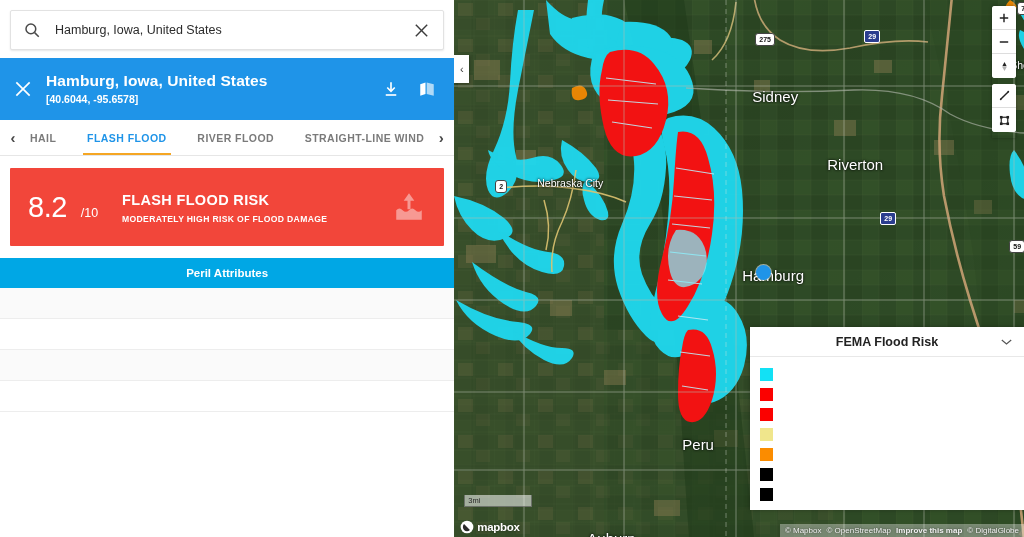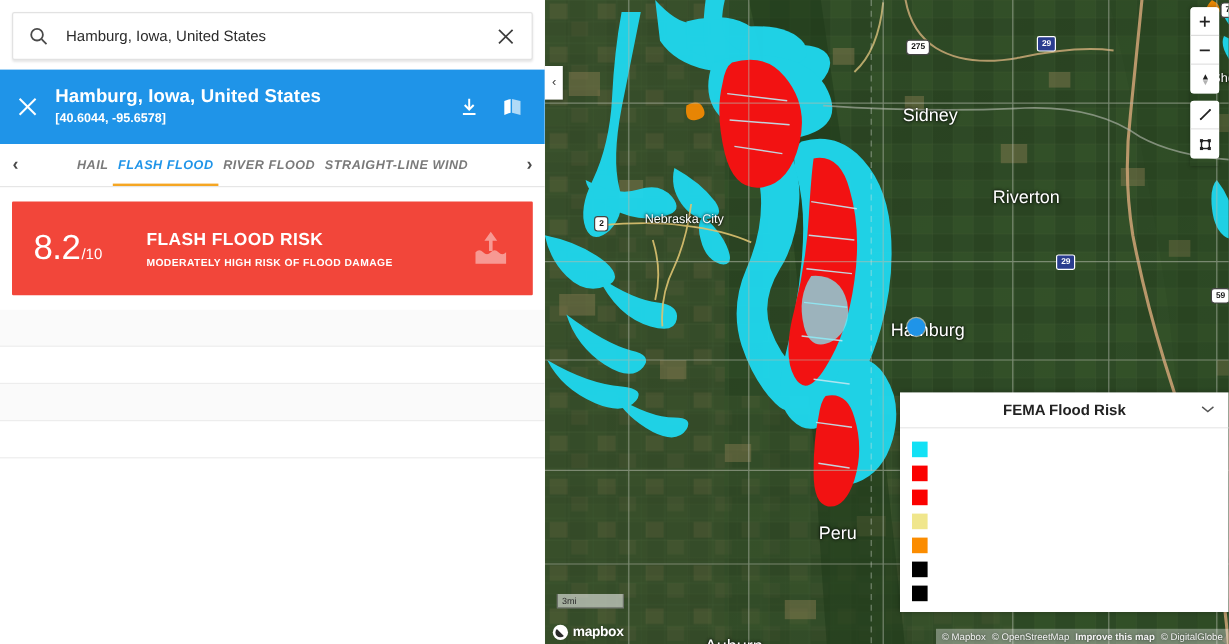--- a/index.html
+++ b/index.html
@@ -56,42 +56,42 @@
   
   .tabbar {
     height: 36px; display: flex; align-items: stretch;
     border-bottom: 1px solid #e6e6e6; background: #fff;
     position: relative;
   }
   .tab-arrow {
     width: 26px; display: flex; align-items: center; justify-content: center;
     color: #4a4a4a; cursor: pointer; font-size: 15px; font-weight:700;
   }
-  .tabs-scroll { flex: 1; display: flex; align-items: stretch; justify-content: center; overflow:hidden;font-style:italic;}
+  .tabs-scroll { flex: 1; display: flex; align-items: stretch; justify-content: space-between; overflow:hidden;}
   .tab {
     display: flex; align-items: center; justify-content:center;
     font-size: 10.5px; letter-spacing: .45px; font-weight: 600;
     color: #7a7a7a; cursor: pointer; position: relative;
     padding: 0 4px; white-space: nowrap;
   }
   .tab.active { color: #1f94e8; }
   .tab.active::after {
     content: ""; position: absolute; left: 0; right: 0; bottom: 0;
     height: 2.5px; background: #f5a623;
   }
 
   
   .risk-wrap { padding: 12px 10px 12px 10px; background:#fff; }
   .risk-card {
     background: #f2463a; color: #fff; height: 78px; border-radius: 1px;
     display: flex; align-items: center; padding: 0 18px; position:relative;
   }
   .risk-score { display: flex; align-items: baseline; min-width: 86px; }
   .risk-score .num { font-size: 29px; font-weight: 400; line-height: 1; letter-spacing:-.5px;}
-  .risk-score .den { font-size: 12.5px; font-weight: 400; margin-left: 1px; }
+  .risk-score .den { font-size: 12.5px; font-weight: 400; margin-left: 14px; }
   .risk-copy { padding-left: 8px; flex:1; }
   .risk-title { font-size: 14.5px; font-weight: 700; letter-spacing: .35px; line-height: 18px; }
   .risk-sub { font-size: 8.6px; font-weight: 700; letter-spacing: .35px; margin-top: 5px; }
   .risk-icon { width: 34px; height: 34px; opacity: .45; }
 
   
   .peril-bar {
     background: #00a7e5; color: #fff; height: 30px;
     display: flex; align-items: center; justify-content: center;
     font-size: 11.5px; font-weight: 700; cursor: pointer;
@@ -154,21 +154,21 @@
   }
   .legend-body { padding: 7px 0 6px 0; }
   .legend-row { display: flex; align-items: center; height: 20px; padding: 0 10px; }
   .legend-sw { width: 13px; height: 13px; flex: 0 0 13px; }
   .legend-lb { font-size: 9.6px; color: #222; padding-left: 11px; white-space: nowrap; }
 
   
   .scalebar {
     position: absolute; left: 10px; bottom: 30px; z-index: 15;
     background: rgba(255,255,255,.55); border: 1px solid rgba(40,40,40,.45);
-    border-top: none; height: 12px; width: 56px;
+    border-top: none; height: 12px; width: 68px;
     font-size: 7.5px; color: #2a2a2a; padding-left: 3px; line-height: 11px;
   }
   .mapbox-logo {
     position: absolute; left: 6px; bottom: 3px; z-index: 15;
     display: flex; align-items: center; gap: 3px;
   }
   .mapbox-logo .wordmark { font-size: 11.5px; font-weight: 700; color: #fff; letter-spacing:-.3px;
     text-shadow: 0 0 2px rgba(0,0,0,.5); }
   .attrib {
     position: absolute; right: 0; bottom: 0; z-index: 15;
@@ -275,20 +275,21 @@
         </div>
         <span class="risk-icon">
           <svg viewBox="0 0 32 32" width="34" height="34" fill="#fff">
             <path d="M16 3 L21 10 H17.4 V18 H14.6 V10 H11 Z"></path>
             <path d="M4 19 h24 v9 H4 Z M4 19 q3 -3 6 0 q3 3 6 0 q3 -3 6 0 q3 3 6 0"></path>
           </svg>
         </span>
       </div>
     </div>
 
+    <div class="peril-bar">Peril Attributes</div>
 
     <div class="attr-list" id="attr-list">
         <div class="attr-item alt">
           <div class="attr-head">
             <div class="attr-label"></div>
             <div class="attr-value"></div>
           </div>
           <div class="attr-desc"></div>
         </div>
         <div class="attr-item">

